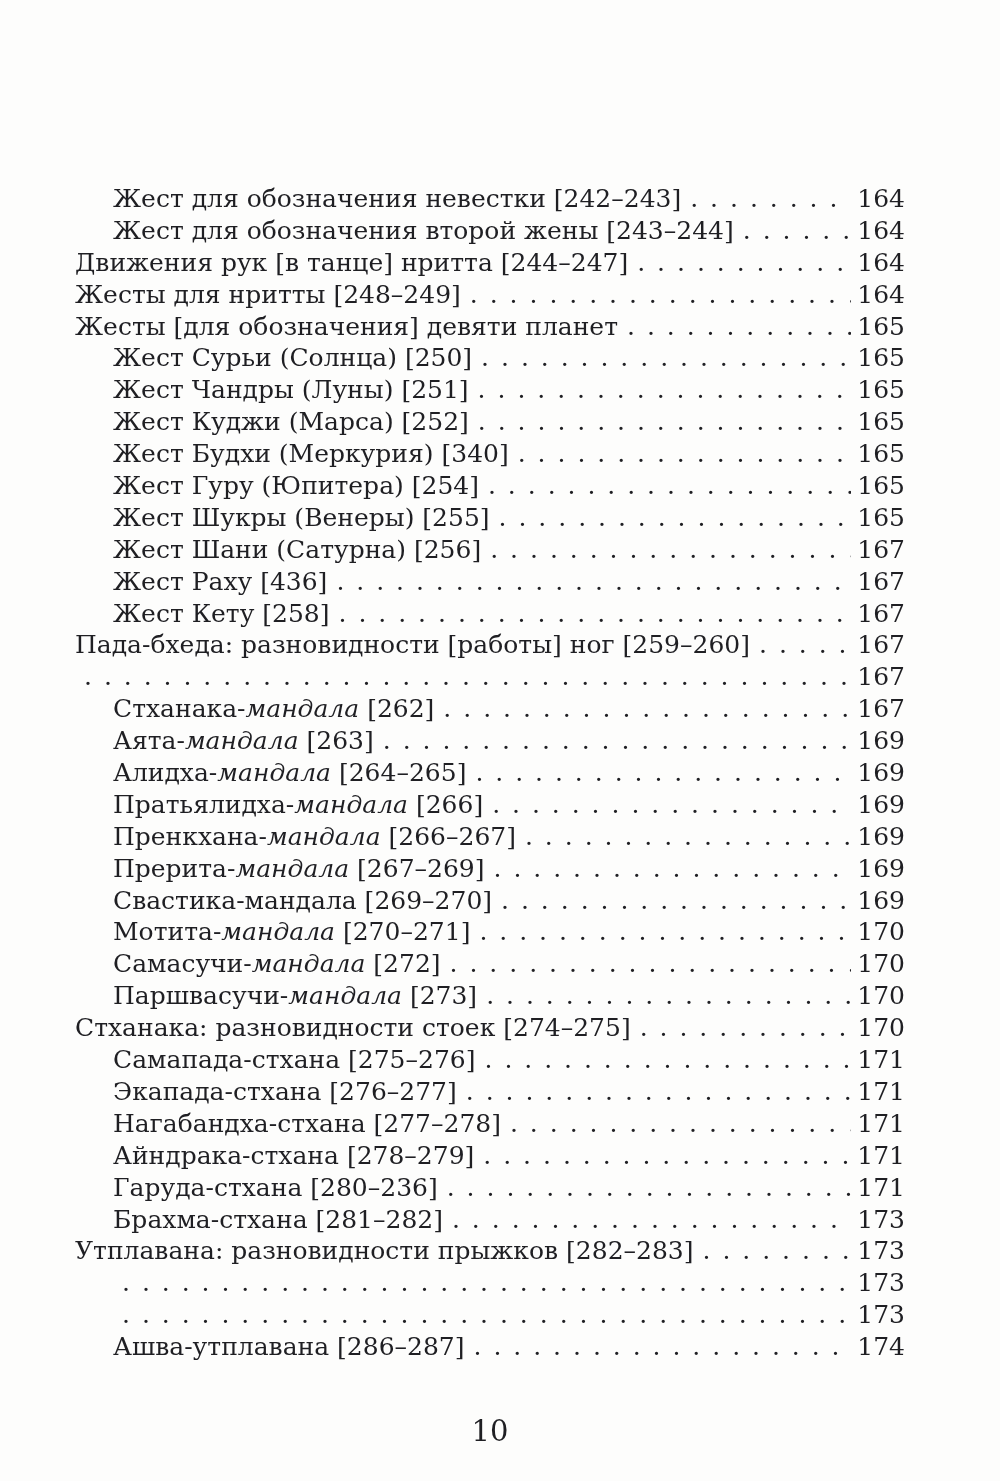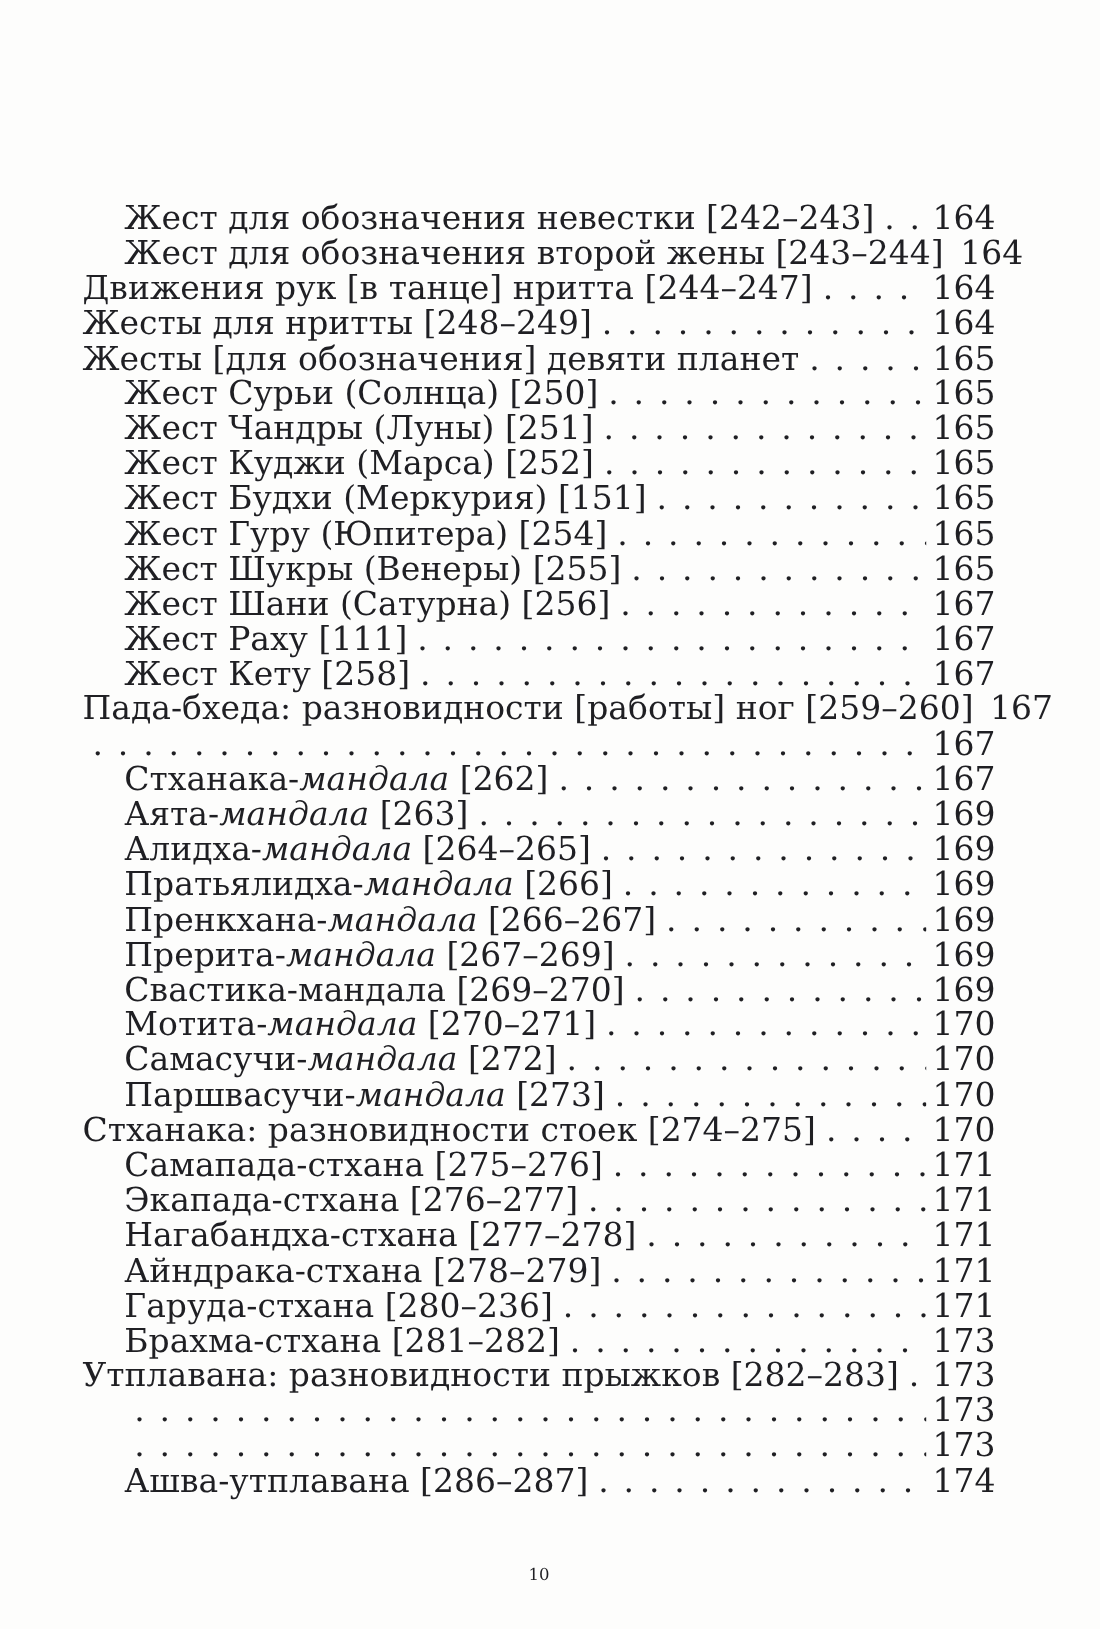--- a/index.html
+++ b/index.html
@@ -11,21 +11,21 @@
     position:relative;
     width:1000px;height:1481px;
     background:var(--paper);
     font-family:"DejaVu Serif","Liberation Serif",serif;
     color:var(--ink);
     overflow:hidden;
   }
   .toc{
     position:absolute;
     top:183px;left:75px;width:830px;
-    font-size:30px;
+    font-size:25px;
   }
   .row{
     display:flex;
     align-items:baseline;
     height:31.9px;
     line-height:31.9px;
     white-space:nowrap;
   }
   .row.lvl1{padding-left:38px;}
   .label{flex:0 0 auto;}
@@ -40,21 +40,21 @@
   }
   .pg{
     flex:0 0 auto;
     min-width:44px;
     text-align:center;
   }
   .folio{
     position:absolute;
     top:1416px;left:75px;width:830px;
     text-align:center;
-    font-size:15px;
+    font-size:29px;
     line-height:30px;
   }
 </style>
 </head>
 <body>
 
 <div class="page">
   <main class="toc" id="toc">
       <div class="row lvl1">
         <span class="label"><span>Жест для обозначения невестки [242–243]</span></span>
@@ -90,41 +90,41 @@
         <span class="label"><span>Жест Чандры (Луны) [251]</span></span>
         <span class="leader">. . . . . . . . . . . . . . . . . . . . . . . . . . . . . . . . . . . . . . . . . . . . . . . . . . . . . . . . . . . . . . . . . . . . . . . . . . . . . . . .</span>
         <span class="pg">165</span>
       </div>
       <div class="row lvl1">
         <span class="label"><span>Жест Куджи (Марса) [252]</span></span>
         <span class="leader">. . . . . . . . . . . . . . . . . . . . . . . . . . . . . . . . . . . . . . . . . . . . . . . . . . . . . . . . . . . . . . . . . . . . . . . . . . . . . . . .</span>
         <span class="pg">165</span>
       </div>
       <div class="row lvl1">
-        <span class="label"><span>Жест Будхи (Меркурия) [151]</span></span>
+        <span class="label"><span>Жест Будхи (Меркурия) [340]</span></span>
         <span class="leader">. . . . . . . . . . . . . . . . . . . . . . . . . . . . . . . . . . . . . . . . . . . . . . . . . . . . . . . . . . . . . . . . . . . . . . . . . . . . . . . .</span>
         <span class="pg">165</span>
       </div>
       <div class="row lvl1">
         <span class="label"><span>Жест Гуру (Юпитера) [254]</span></span>
         <span class="leader">. . . . . . . . . . . . . . . . . . . . . . . . . . . . . . . . . . . . . . . . . . . . . . . . . . . . . . . . . . . . . . . . . . . . . . . . . . . . . . . .</span>
         <span class="pg">165</span>
       </div>
       <div class="row lvl1">
         <span class="label"><span>Жест Шукры (Венеры) [255]</span></span>
         <span class="leader">. . . . . . . . . . . . . . . . . . . . . . . . . . . . . . . . . . . . . . . . . . . . . . . . . . . . . . . . . . . . . . . . . . . . . . . . . . . . . . . .</span>
         <span class="pg">165</span>
       </div>
       <div class="row lvl1">
         <span class="label"><span>Жест Шани (Сатурна) [256]</span></span>
         <span class="leader">. . . . . . . . . . . . . . . . . . . . . . . . . . . . . . . . . . . . . . . . . . . . . . . . . . . . . . . . . . . . . . . . . . . . . . . . . . . . . . . .</span>
         <span class="pg">167</span>
       </div>
       <div class="row lvl1">
-        <span class="label"><span>Жест Раху [111]</span></span>
+        <span class="label"><span>Жест Раху [436]</span></span>
         <span class="leader">. . . . . . . . . . . . . . . . . . . . . . . . . . . . . . . . . . . . . . . . . . . . . . . . . . . . . . . . . . . . . . . . . . . . . . . . . . . . . . . .</span>
         <span class="pg">167</span>
       </div>
       <div class="row lvl1">
         <span class="label"><span>Жест Кету [258]</span></span>
         <span class="leader">. . . . . . . . . . . . . . . . . . . . . . . . . . . . . . . . . . . . . . . . . . . . . . . . . . . . . . . . . . . . . . . . . . . . . . . . . . . . . . . .</span>
         <span class="pg">167</span>
       </div>
       <div class="row lvl0">
         <span class="label"><span>Пада-бхеда: разновидности [работы] ног [259–260]</span></span>

